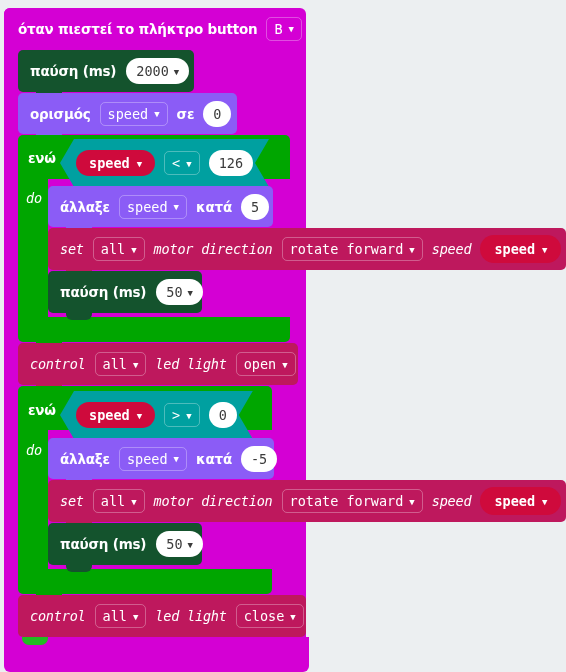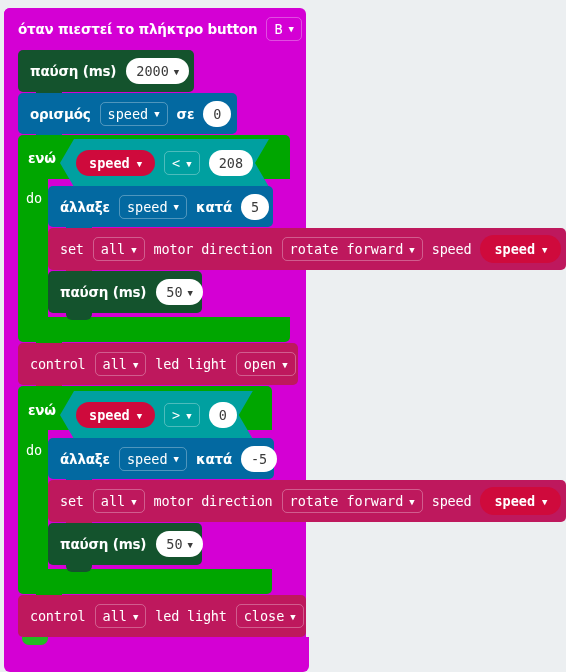--- a/index.html
+++ b/index.html
@@ -28,42 +28,42 @@
       repeating-linear-gradient(to right, #ECEFF1 0 36px, transparent 36px 41.5px);
     background-position:0 17px,17px 0;}
   #stage{position:relative;width:566px;height:672px;}
   .blk{position:absolute;box-sizing:border-box;}
 
   
   .hat{background:#D400D4;border-radius:6px 6px 4px 4px;}
   .stmt{border-radius:5px;display:flex;align-items:center;}
   .label{color:#fff;font-size:13px;letter-spacing:-0.2px;white-space:nowrap;}
   .label.grk{font-family:"DejaVu Sans","Liberation Sans",sans-serif;font-weight:bold;font-size:13.5px;}
-  .label.mono{font-family:"DejaVu Sans Mono","Liberation Mono",monospace;font-size:13.5px;}
+  .label.mono{font-family:"DejaVu Sans Mono","Liberation Mono",monospace;font-size:13.5px;font-style:italic;}
 
   
   .ddf{display:inline-flex;align-items:center;gap:6px;
       border:1px solid rgba(255,255,255,.30);border-radius:5px;
       padding:3px 7px;color:#fff;font-size:13.5px;
       font-family:"DejaVu Sans Mono","Liberation Mono",monospace;white-space:nowrap;}
   .ddf .car{font-size:9px;line-height:1;transform:translateY(1px);}
   
   .numf{display:inline-flex;align-items:center;gap:5px;background:#fff;color:#3b3b3b;
       border-radius:14px;padding:3px 10px;font-size:13.5px;
       font-family:"DejaVu Sans Mono","Liberation Mono",monospace;white-space:nowrap;min-height:20px;}
   .numf .car{color:#3b3b3b;font-size:9px;transform:translateY(1px);}
   
   .varpill{display:inline-flex;align-items:center;gap:7px;background:#CF0A3C;color:#fff;
       border-radius:16px;padding:5px 13px;font-size:13.5px;font-weight:bold;
       font-family:"DejaVu Sans Mono","Liberation Mono",monospace;white-space:nowrap;}
   .varpill .car{font-size:9px;transform:translateY(1px);}
   .bump{position:absolute;width:26px;height:7px;border-radius:0 0 6px 6px;left:18px;}
 
   .c-blue{background:#14532d;}
-  .c-red{background:#0369a1;}
+  .c-red{background:#8b5cf6;}
   .c-loop{background:#00A600;}
   .c-green{background:#be185d;}
   .c-mag{background:#D400D4;}
 
   .hexwrap{position:absolute;display:flex;align-items:center;}
   .hex{background:#00A0A0;display:flex;align-items:center;gap:9px;padding:6px 16px;
      clip-path:polygon(14px 0,100% 0,calc(100% - 14px) 50%,100% 100%,14px 100%,0 50%);}
 </style>
 </head>
 <body>
@@ -114,21 +114,21 @@
     <div class="hex" style="height:36px;">
       <span class="varpill">
         <span>speed</span>
         <span class="car">▼</span>
       </span>
       <span class="ddf">
         <span>&lt;</span>
         <span class="car">▼</span>
       </span>
       <span class="numf">
-        <span>208</span>
+        <span>126</span>
       </span>
     </div>
   </div>
 
   <div class="blk stmt c-red" style="left:48px;top:186px;width:225px;height:41px;padding-left:12px;gap:9px;">
     <span class="label grk">άλλαξε</span>
     <span class="ddf">
       <span>speed</span>
       <span class="car">▼</span>
     </span>

